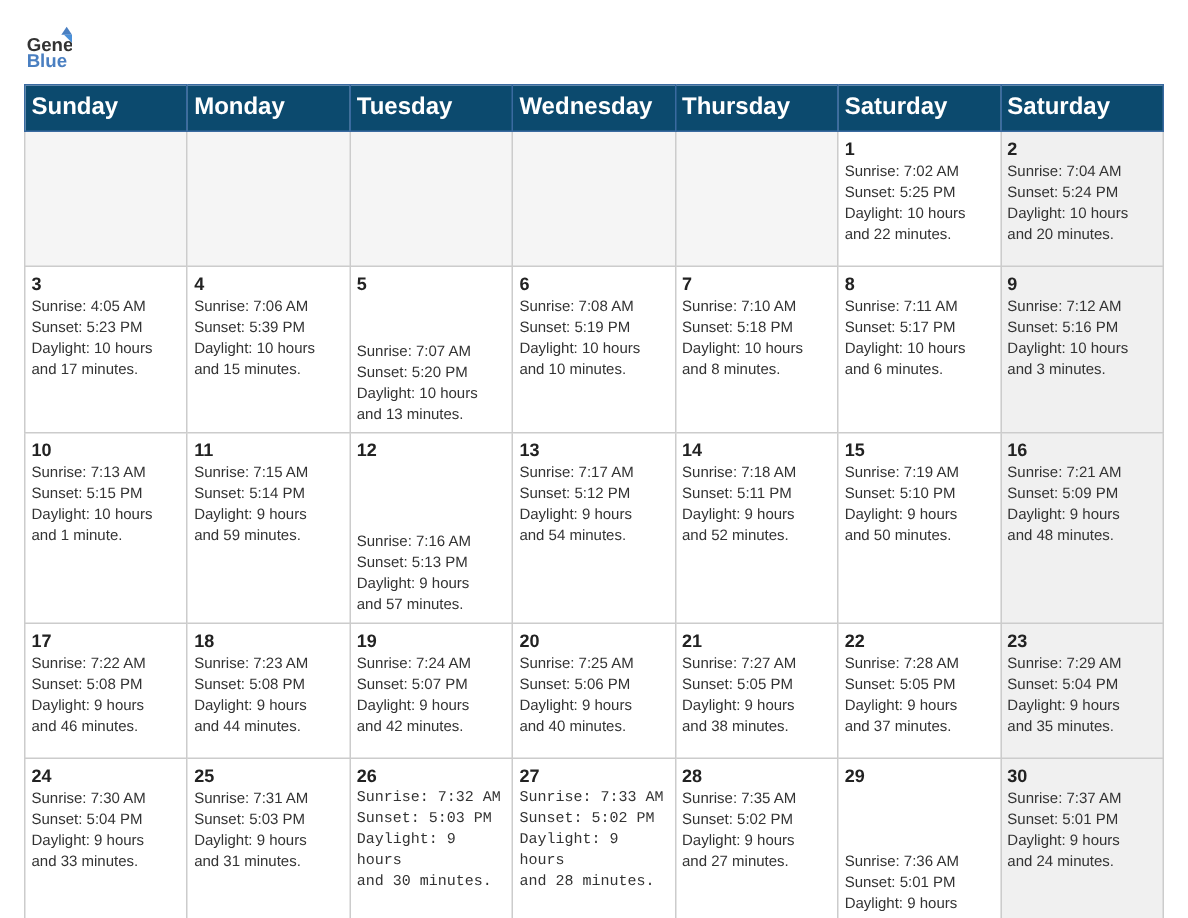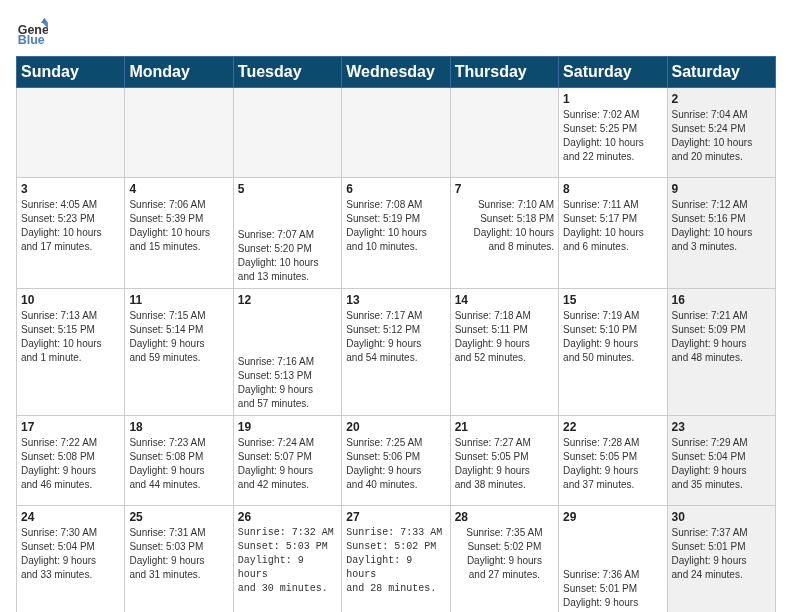--- a/index.html
+++ b/index.html
@@ -158,21 +158,21 @@
         </td>
         <td>
           <span class="day-num">6</span>
           <div class="day-info" style="white-space: pre-wrap;">Sunrise: 7:08 AM
 Sunset: 5:19 PM
 Daylight: 10 hours
 and 10 minutes.</div>
         </td>
         <td>
           <span class="day-num">7</span>
-          <div class="day-info" style="white-space: pre-wrap; text-align: right;">Sunrise: 7:10 AM
+          <div class="day-info" style="white-space: pre-wrap;">Sunrise: 7:10 AM
 Sunset: 5:18 PM
 Daylight: 10 hours
 and 8 minutes.</div>
         </td>
         <td>
           <span class="day-num">8</span>
           <div class="day-info" style="white-space: pre-wrap;">Sunrise: 7:11 AM
 Sunset: 5:17 PM
 Daylight: 10 hours
 and 6 minutes.</div>
@@ -311,21 +311,21 @@
         </td>
         <td>
           <span class="day-num">27</span>
           <div class="day-info" style="white-space: pre-wrap; font-family: Liberation Mono, monospace;">Sunrise: 7:33 AM
 Sunset: 5:02 PM
 Daylight: 9 hours
 and 28 minutes.</div>
         </td>
         <td>
           <span class="day-num">28</span>
-          <div class="day-info" style="white-space: pre-wrap; text-align: center;">Sunrise: 7:35 AM
+          <div class="day-info" style="white-space: pre-wrap;">Sunrise: 7:35 AM
 Sunset: 5:02 PM
 Daylight: 9 hours
 and 27 minutes.</div>
         </td>
         <td>
           <span class="day-num">29</span>
           <div class="day-info" style="white-space: pre-wrap; margin-top: 44px;">Sunrise: 7:36 AM
 Sunset: 5:01 PM
 Daylight: 9 hours
 and 25 minutes.</div>

